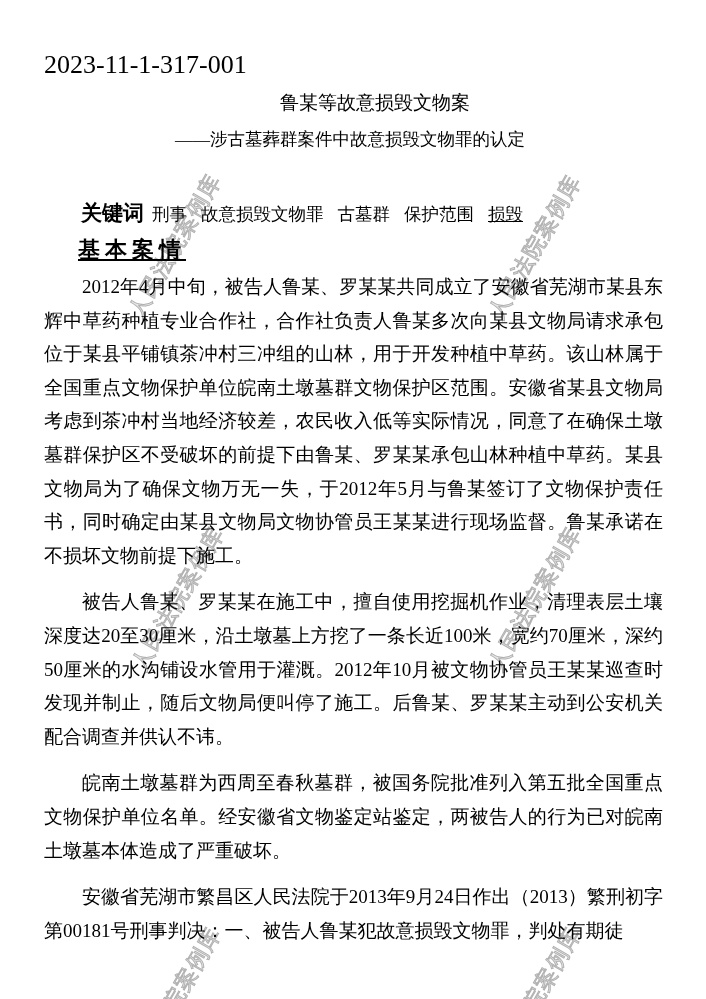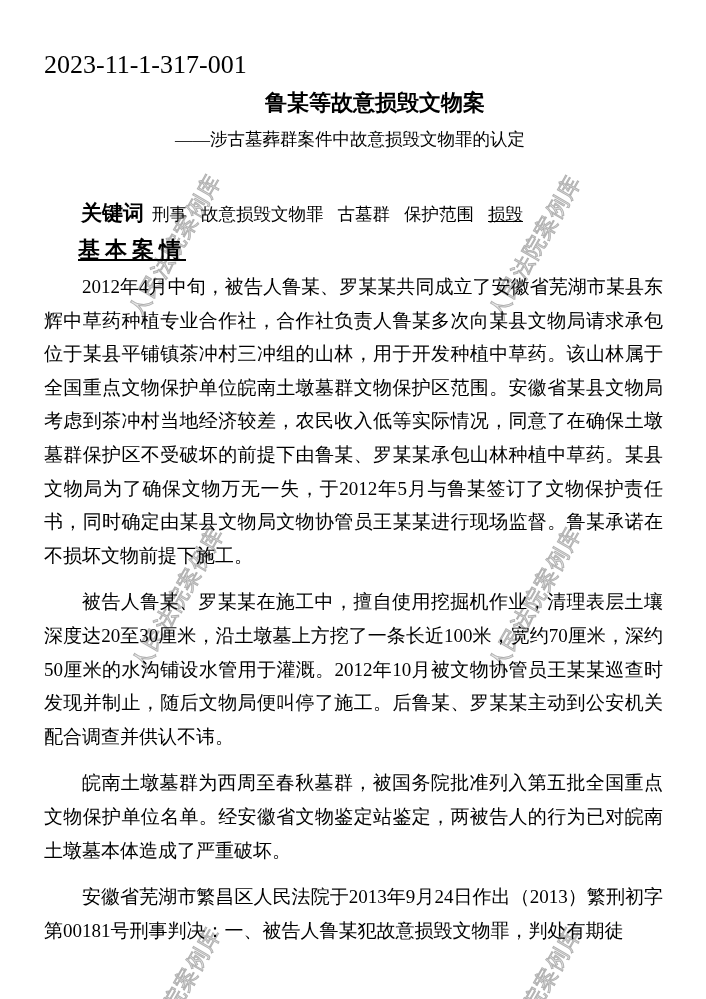--- a/index.html
+++ b/index.html
@@ -41,22 +41,22 @@
   .docnum {
     margin: 53px 0 12px 44px;
     font-size: 26px;
     line-height: 24px;
   }
   .title {
     margin-top: 0;
     padding-left: 44px;
     text-align: center;
     font-family: "Liberation Sans", sans-serif;
-    font-weight: bold;
-    font-size: 22px;
+    font-weight: normal;
+    font-size: 19px;
     line-height: 28px;
   }
   .subtitle {
     margin-top: 10px;
     padding-right: 26px;
     text-align: center;
     font-size: 17.5px;
     line-height: 24px;
     padding-left: 20px;
   }

